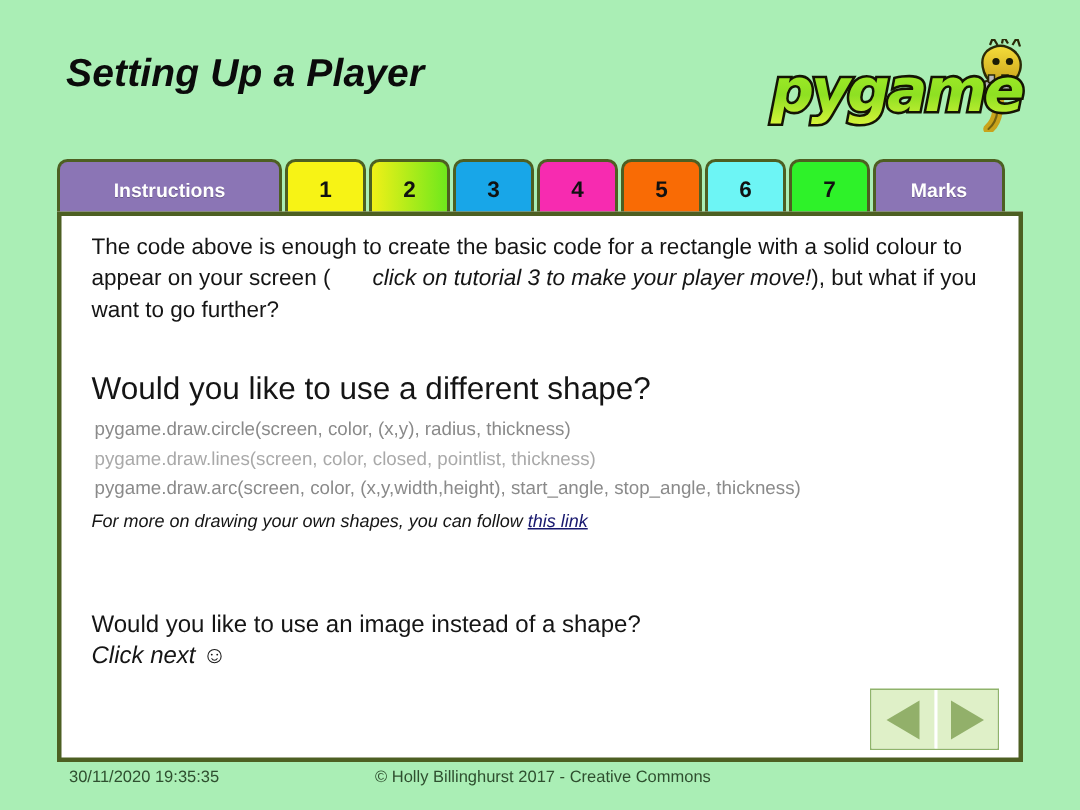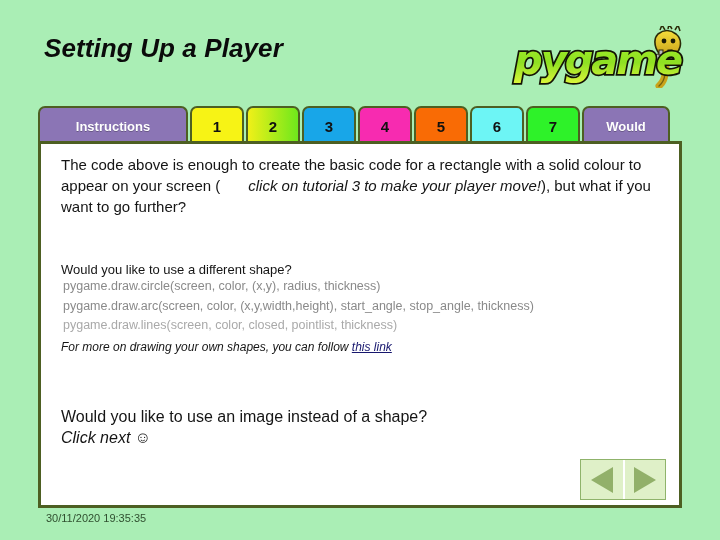--- a/index.html
+++ b/index.html
@@ -77,21 +77,21 @@
 
   .body-text {
     position: absolute;
     font-size: 15px;
     color: #151515;
     line-height: 21px;
   }
   #para-1 { left: 20px; top: 10px; width: 604px; }
   #para-1 .em { font-style: italic; margin-left: 28px; }
 
-  #heading-shape { left: 20px; top: 105px; font-size: 13px; margin-top: 10px; }
+  #heading-shape { left: 20px; top: 105px; font-size: 21px; }
   #heading-image { left: 20px; top: 262px; font-size: 16px; }
   #click-next {
     left: 20px; top: 283px; font-size: 16px; font-style: italic;
   }
 
   
   #code-block {
     position: absolute;
     left: 22px;
     top: 133px;
@@ -211,46 +211,47 @@
   <div class="tab num" style="background:#f96b05">
     <span>5</span>
   </div>
   <div class="tab num" style="background:#6df5f5">
     <span>6</span>
   </div>
   <div class="tab num" style="background:#2ef229">
     <span>7</span>
   </div>
   <div class="tab marks" style="background:#8b75b5">
-    <span>Would</span>
+    <span>Marks</span>
   </div>
 </div>
 
 <div id="content-frame">
 
   <div class="body-text" id="para-1"><span>The code above is enough to create the basic code for a rectangle with a solid colour to appear on your screen (</span><span class="em">click on tutorial 3 to make your player move!</span><span>), but what if you want to go further?</span></div>
 
   <div class="body-text" id="heading-shape">Would you like to use a different shape?</div>
 
   <div id="code-block">
     <div class="code-line">pygame.draw.circle(screen, color, (x,y), radius, thickness)</div>
+    <div class="code-line fade">pygame.draw.lines(screen, color, closed, pointlist, thickness)</div>
     <div class="code-line">pygame.draw.arc(screen, color, (x,y,width,height), start_angle, stop_angle, thickness)</div>
-    <div class="code-line fade">pygame.draw.lines(screen, color, closed, pointlist, thickness)</div>
   </div>
 
   <div id="link-line"><span>For more on drawing your own shapes, you can follow </span><a href="#">this link</a></div>
 
   <div class="body-text" id="heading-image">Would you like to use an image instead of a shape?</div>
   <div class="body-text" id="click-next">Click next ☺</div>
 
   <div id="nav-buttons">
     <div class="nav-btn">
       <span class="tri left"></span>
     </div>
     <div class="nav-btn">
       <span class="tri right"></span>
     </div>
   </div>
 </div>
 
 <div id="footer">
   <span id="footer-date">30/11/2020 19:35:35</span>
+  <span id="footer-copy">© Holly Billinghurst 2017 - Creative Commons</span>
 </div>
 
 </body></html>

